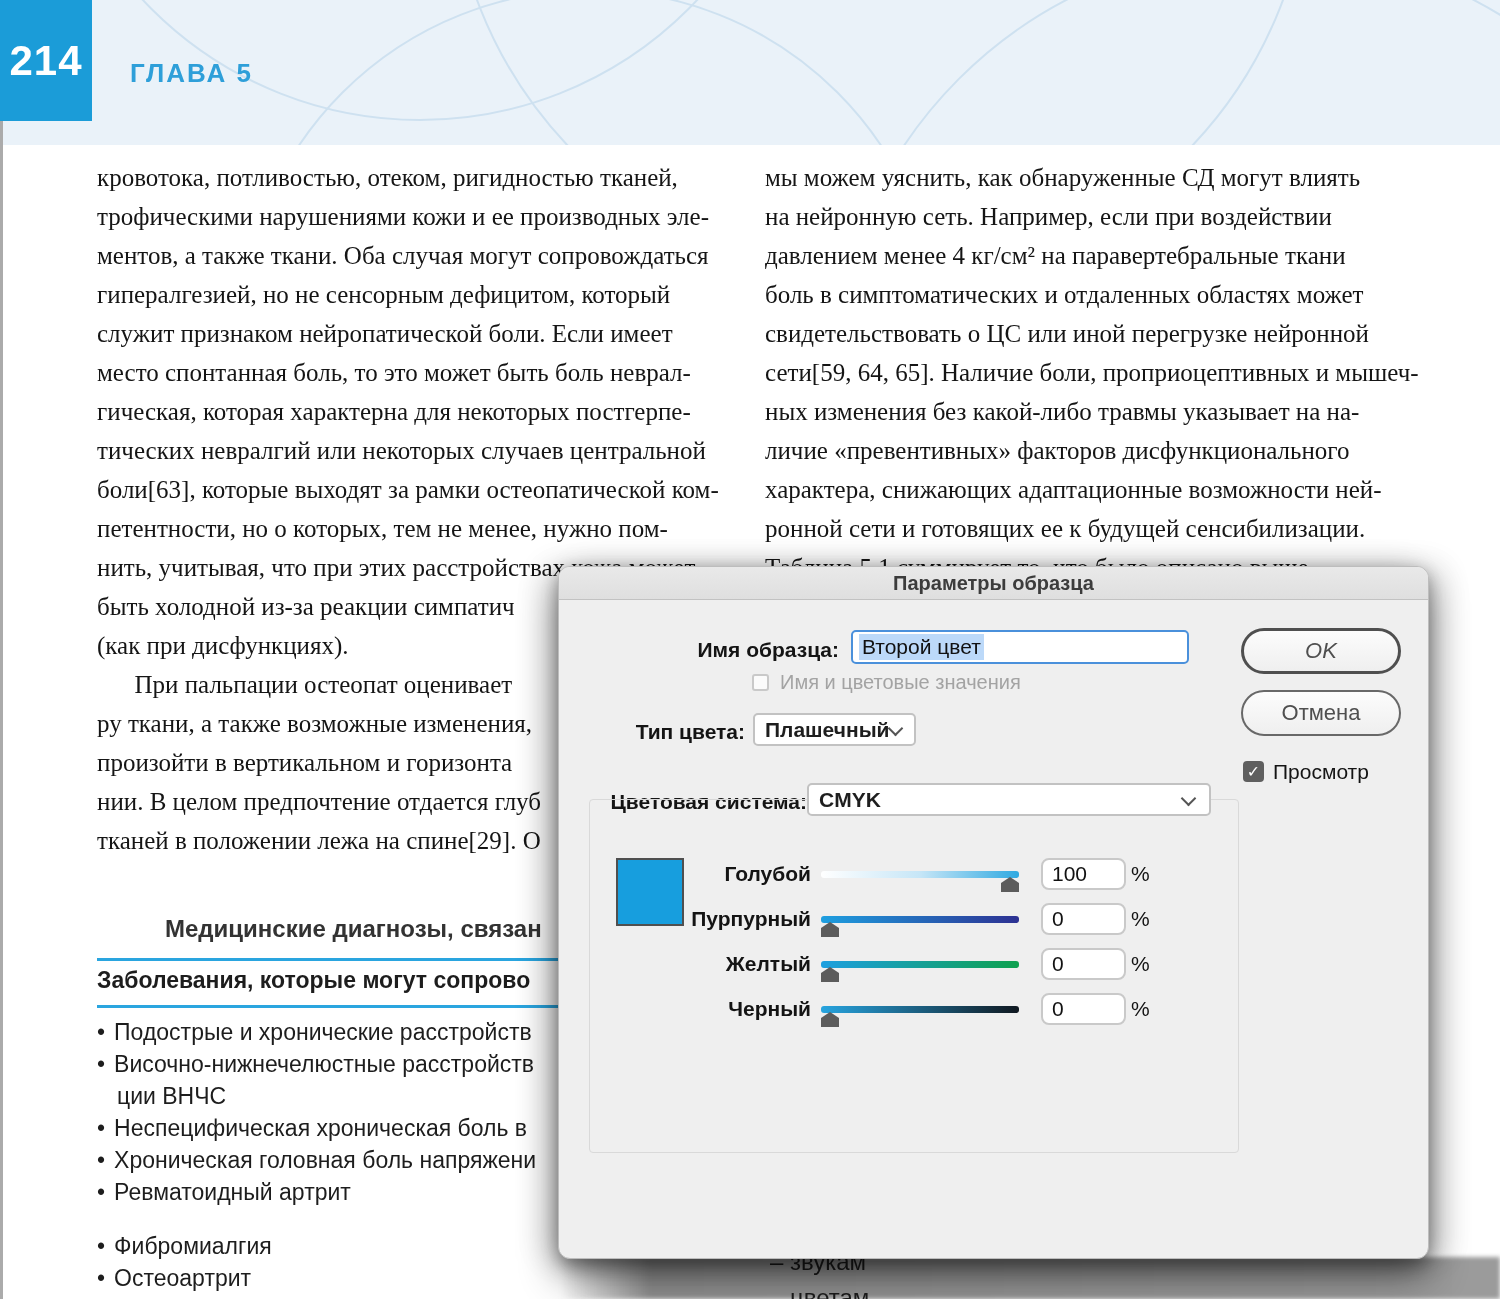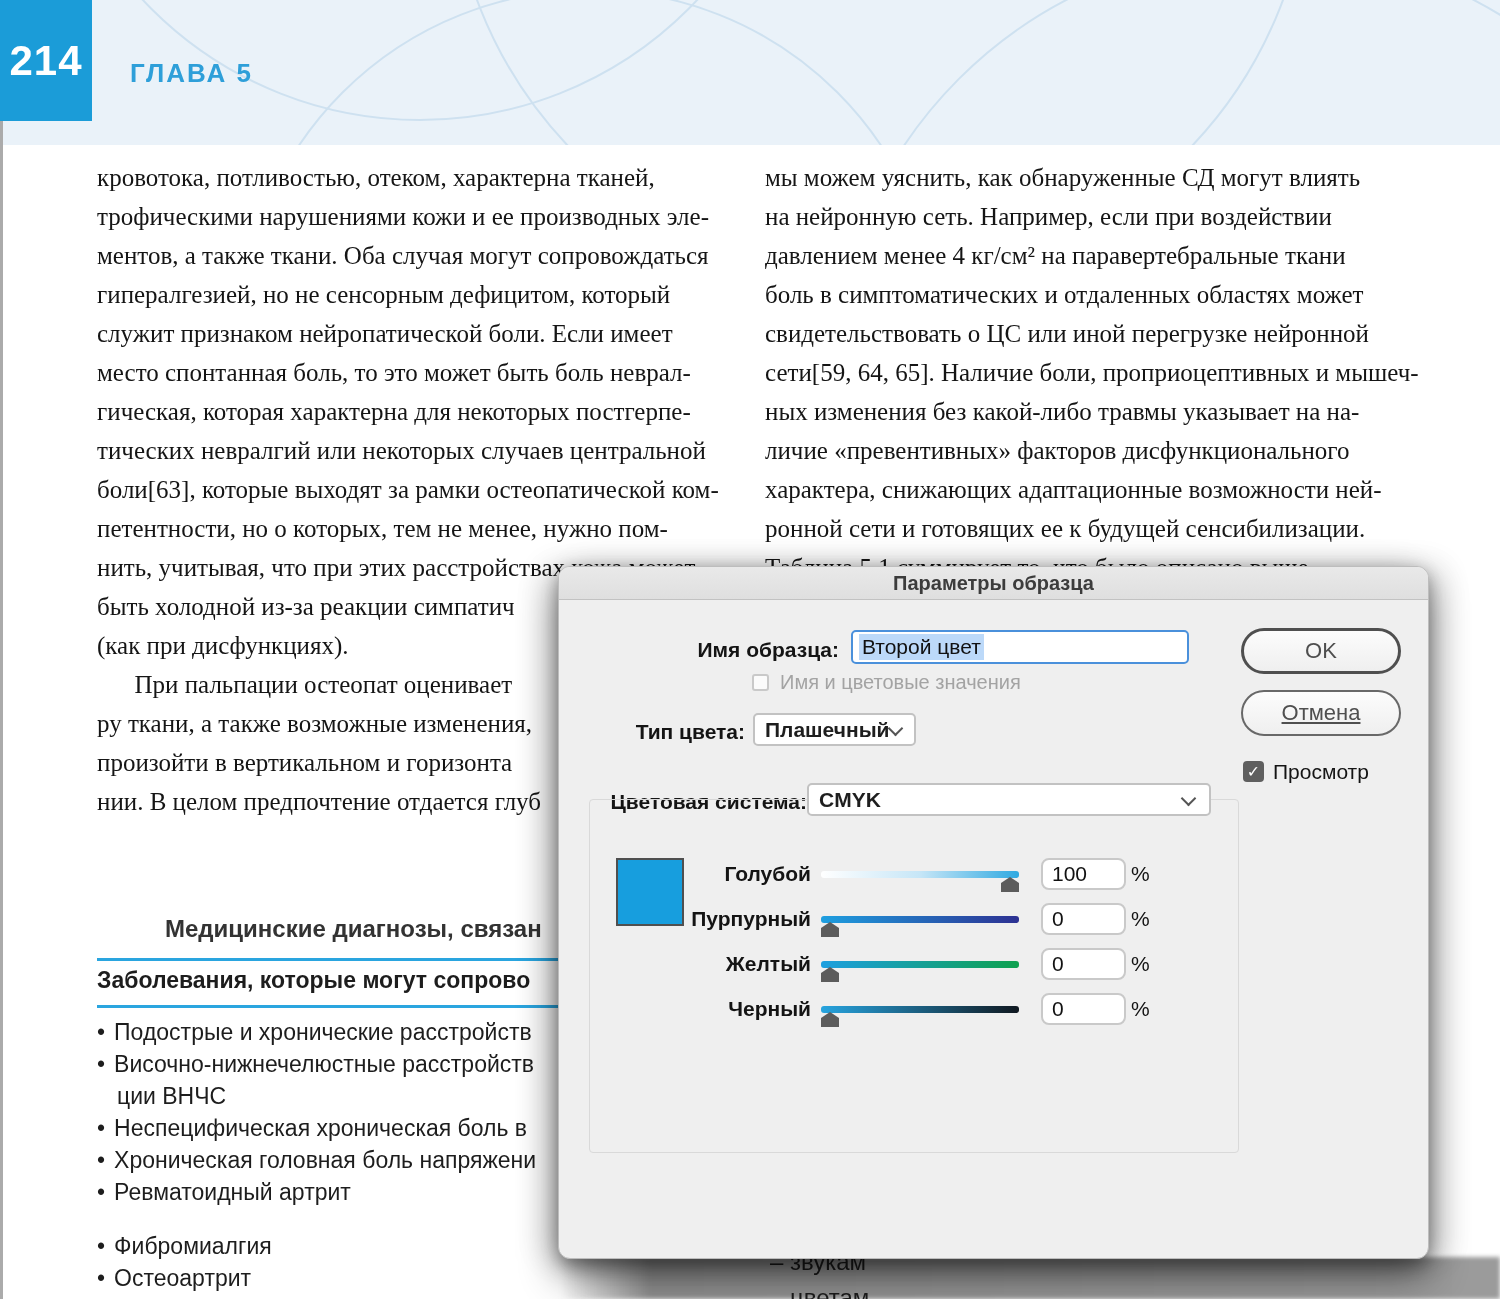--- a/index.html
+++ b/index.html
@@ -65,22 +65,22 @@
   #swatch{position:absolute;left:57px;top:291px;width:64px;height:64px;border:2px solid #4F4F4F;z-index:2;}
   .srow-label{position:absolute;left:60px;width:192px;text-align:right;font-size:21px;font-weight:600;color:#141414;z-index:2;white-space:nowrap;}
   .track{position:absolute;left:262px;width:198px;height:7px;border-radius:3px;z-index:2;}
   .thumb{position:absolute;width:18px;height:15px;background:#5C5C5C;z-index:3;
     clip-path:polygon(50% 0,100% 40%,100% 100%,0 100%,0 40%);}
   .vbox{position:absolute;left:482px;width:72px;height:28px;background:#fff;border:2px solid #C9C9C9;border-radius:8px;
     font-size:21px;color:#111;line-height:28px;padding-left:9px;z-index:2;}
   .pct{position:absolute;left:572px;font-size:21px;color:#141414;z-index:2;}
   .pill{position:absolute;left:682px;width:160px;height:46px;border-radius:24px;box-sizing:border-box;
     background:linear-gradient(#FCFCFC,#EFEFEF);text-align:center;font-size:22px;color:#4f4f4f;z-index:2;}
-  #ok-btn{top:61px;border:3.5px solid #4F4F4F;line-height:39px;}
-  #cancel-btn{top:123px;border:2px solid #686868;line-height:42px;text-decoration:underline;}
+  #ok-btn{top:61px;border:3.5px solid #4F4F4F;line-height:39px;font-style:italic;}
+  #cancel-btn{top:123px;border:2px solid #686868;line-height:42px;}
   #cb-preview{left:684px;top:194px;width:21px;height:21px;background:#5F5F5F;border-radius:4px;
     color:#fff;font-size:16px;text-align:center;line-height:21px;}
   #cb-preview-label{position:absolute;left:714px;top:193px;font-size:21px;color:#141414;}
 </style>
 </head>
 <body>
 
 <div id="page">
 
   <div class="header-band">
@@ -93,37 +93,38 @@
       </g>
     </svg>
   </div>
   <div class="pagenum-box">
     <span>214</span>
   </div>
   <div class="chapter">ГЛАВА 5</div>
   <div class="left-edge"></div>
 
   <div class="col" id="left-col">
-      <div class="tline">кровотока, потливостью, отеком, характерна тканей,</div>
+      <div class="tline">кровотока, потливостью, отеком, ригидностью тканей,</div>
       <div class="tline">трофическими нарушениями кожи и ее производных эле-</div>
       <div class="tline">ментов, а также ткани. Оба случая могут сопровождаться</div>
       <div class="tline">гипералгезией, но не сенсорным дефицитом, который</div>
       <div class="tline">служит признаком нейропатической боли. Если имеет</div>
       <div class="tline">место спонтанная боль, то это может быть боль неврал-</div>
       <div class="tline">гическая, которая характерна для некоторых постгерпе-</div>
       <div class="tline">тических невралгий или некоторых случаев центральной</div>
       <div class="tline">боли[63], которые выходят за рамки остеопатической ком-</div>
       <div class="tline">петентности, но о которых, тем не менее, нужно пом-</div>
       <div class="tline">нить, учитывая, что при этих расстройствах кожа может</div>
       <div class="tline">быть холодной из-за реакции симпатич</div>
       <div class="tline">(как при дисфункциях).</div>
       <div class="tline">      При пальпации остеопат оценивает</div>
       <div class="tline">ру ткани, а также возможные изменения,</div>
       <div class="tline">произойти в вертикальном и горизонта</div>
       <div class="tline">нии. В целом предпочтение отдается глуб</div>
+      <div class="tline">тканей в положении лежа на спине[29]. О</div>
     </div>
   <div class="col" id="right-col">
       <div class="tline">мы можем уяснить, как обнаруженные СД могут влиять</div>
       <div class="tline">на нейронную сеть. Например, если при воздействии</div>
       <div class="tline">давлением менее 4 кг/см² на паравертебральные ткани</div>
       <div class="tline">боль в симптоматических и отдаленных областях может</div>
       <div class="tline">свидетельствовать о ЦС или иной перегрузке нейронной</div>
       <div class="tline">сети[59, 64, 65]. Наличие боли, проприоцептивных и мышеч-</div>
       <div class="tline">ных изменения без какой-либо травмы указывает на на-</div>
       <div class="tline">личие «превентивных» факторов дисфункционального</div>

